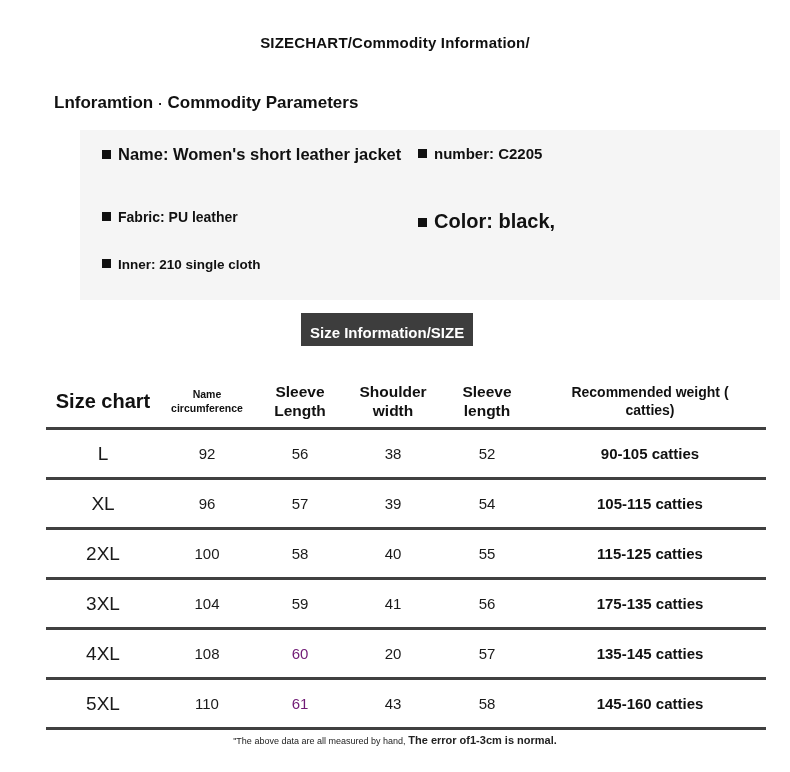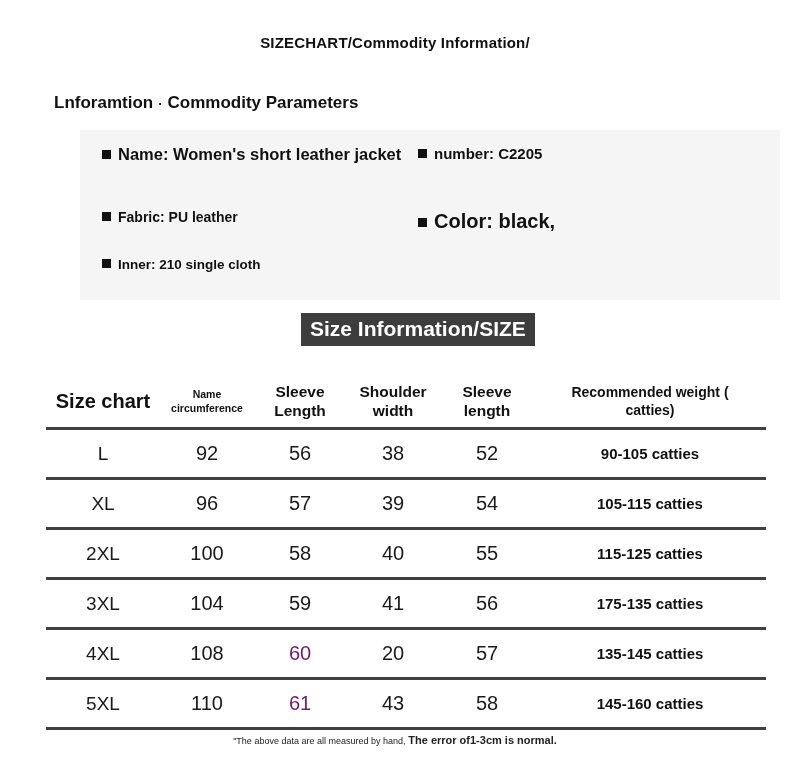--- a/index.html
+++ b/index.html
@@ -104,23 +104,23 @@
     font-size: 20px;
   }
 
   
   .size-banner {
     position: absolute;
     left: 301px;
     top: 313px;
     background: #3d3d3d;
     color: #ffffff;
-    font-size: 21px;
-    font-weight: bold;
-    padding: 4px 9px 5px 9px;
+    font-size: 15px;
+    font-weight: bold;
+    padding: 11px 9px 5px 9px;
     white-space: nowrap;
   }
 
   
   .table-wrap {
     position: absolute;
     left: 46px;
     top: 376px;
     width: 720px;
   }
@@ -175,21 +175,21 @@
     font-weight: bold;
     color: #111;
     line-height: 1.25;
   }
 
   .td-size {
     font-size: 19px;
     color: #1a1a1a;
   }
   .td-num {
-    font-size: 20px;
+    font-size: 15px;
     color: #1a1a1a;
   }
   .td-num.dim {
     color: #701a75;
   }
   .td-rec {
     font-size: 15px;
     font-weight: bold;
     color: #111;
   }

